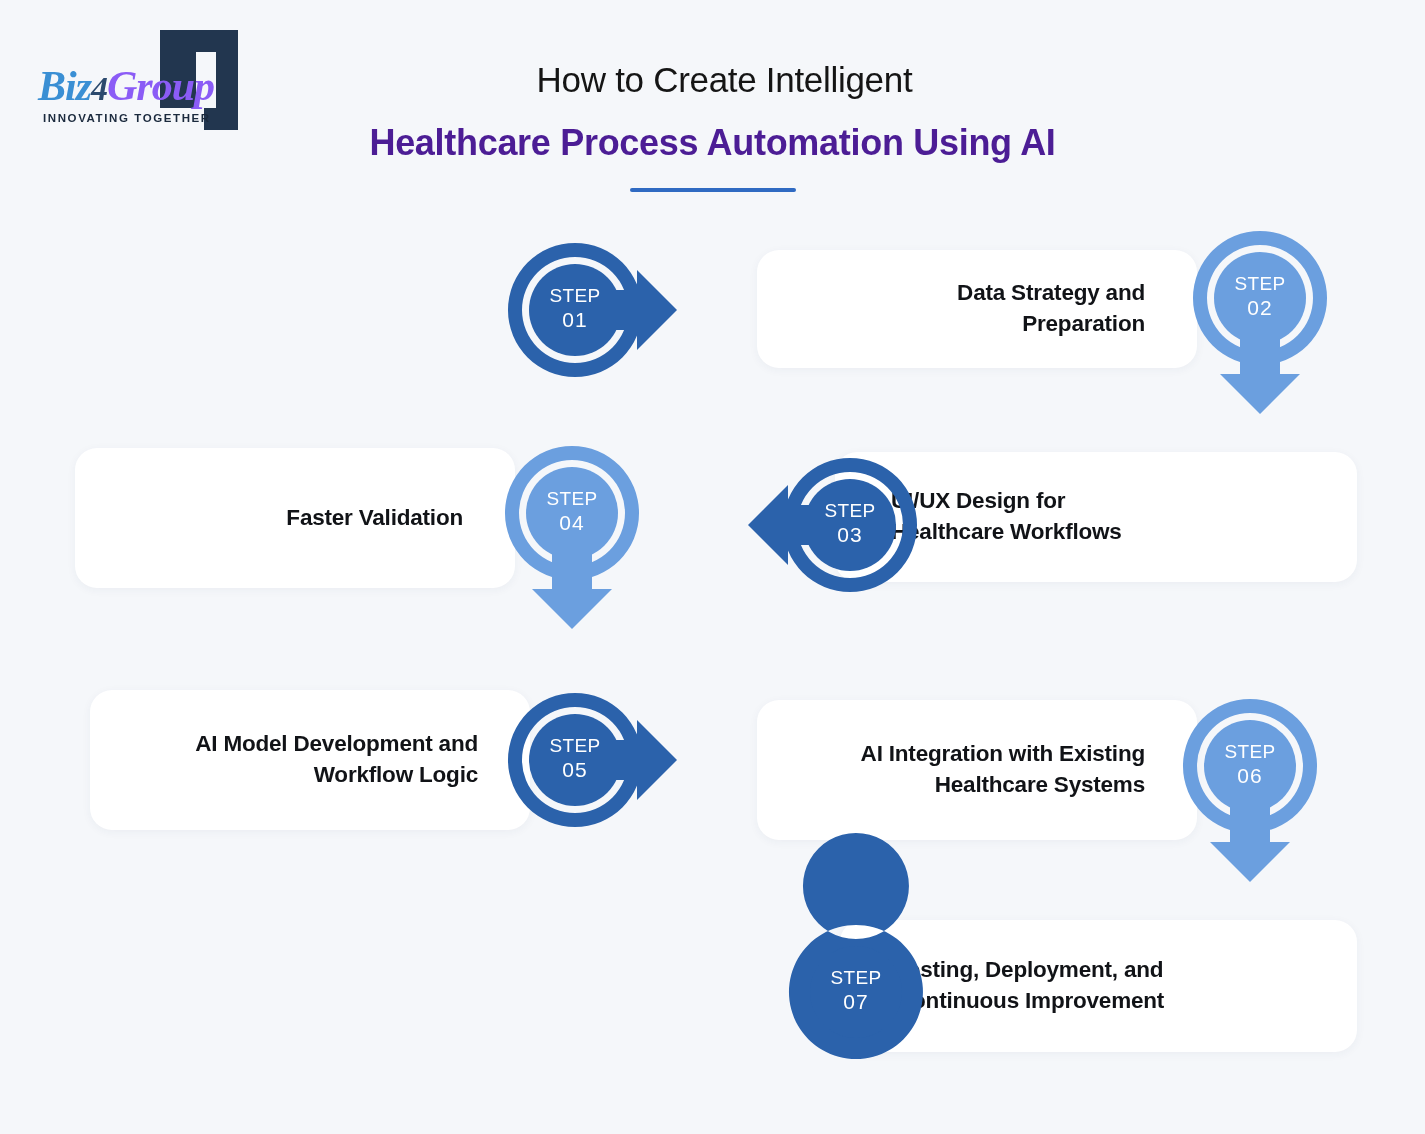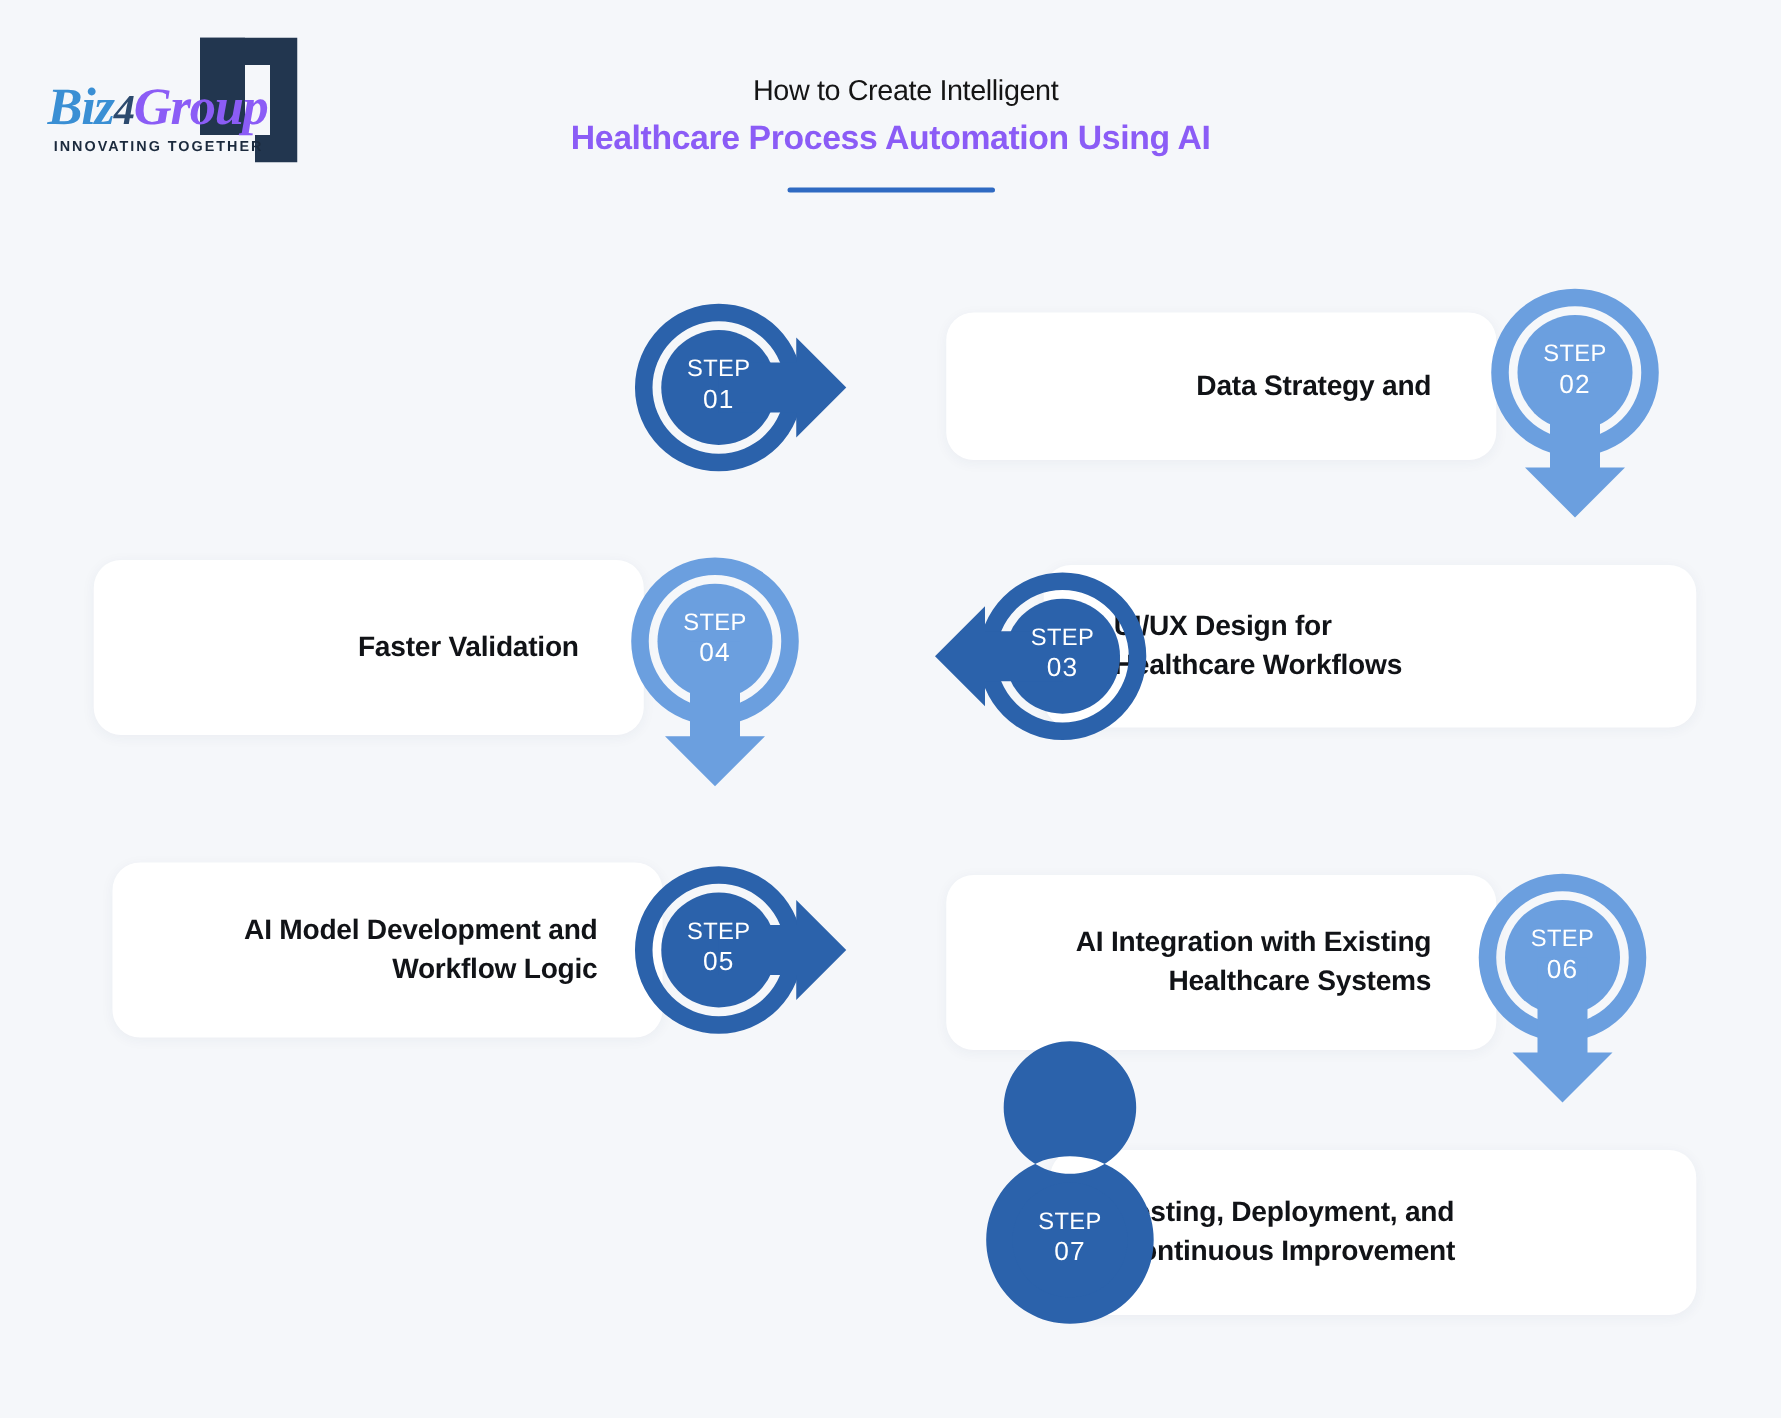--- a/index.html
+++ b/index.html
@@ -29,27 +29,27 @@
   .lw-group{color:#8b5cf6;}
   .logo-tagline{
     position:absolute;left:5px;top:82px;
     font-size:11.5px;font-weight:700;letter-spacing:1.6px;
     color:#1b2a3d;z-index:3;white-space:nowrap;
   }
 
   
   .heading{position:absolute;left:0;top:58px;width:1425px;text-align:center;}
   .heading .l1{
-    font-size:23px;font-weight:400;color:#151515;letter-spacing:-0.3px;
+    font-size:35px;font-weight:400;color:#151515;letter-spacing:-0.3px;
     line-height:1.28;
     padding-left:24px;
   }
   .heading .l2{
-    font-size:27px;font-weight:700;color:#8b5cf6;letter-spacing:-0.3px;
-    line-height:1.28;margin-top:6px;
+    font-size:36px;font-weight:700;color:#4c1d95;letter-spacing:-0.3px;
+    line-height:1.28;margin-top:17px;
   }
   .heading .rule{
     width:166px;height:4px;background:#2f6ac2;border-radius:2px;
     margin:22px auto 0;
   }
 
   
   .card{
     position:absolute;background:#ffffff;border-radius:22px;
     box-shadow:0 2px 10px rgba(31,56,95,0.05);
@@ -101,20 +101,21 @@
     </svg>
     <div class="lbl" style="top:44px;left:0;width:140px;">
       <span>STEP</span>
       <span class="num">01</span>
     </div>
   </div>
 
   <div class="card" style="left:757px;top:250px;width:440px;height:118px;">
     <div class="card-text ta-right">
       <div>Data Strategy and</div>
+      <div>Preparation</div>
     </div>
   </div>
   <div class="badge" style="left:1190px;top:228px;width:140px;height:188px;">
     <svg width="140" height="188" viewBox="0 0 140 188">
       <path d="M70 3 A67 67 0 1 1 70 137 A67 67 0 1 1 70 3 Z
                M70 17 A53 53 0 1 0 70 123 A53 53 0 1 0 70 17 Z" fill="#6b9fdf" fill-rule="evenodd"></path>
       <circle cx="70" cy="70" r="46" fill="#6b9fdf"></circle>
       <path d="M50 70 V146 H30 L70 186 L110 146 H90 V70 Z" fill="#6b9fdf"></path>
     </svg>
     <div class="lbl" style="top:44px;left:0;width:140px;">

